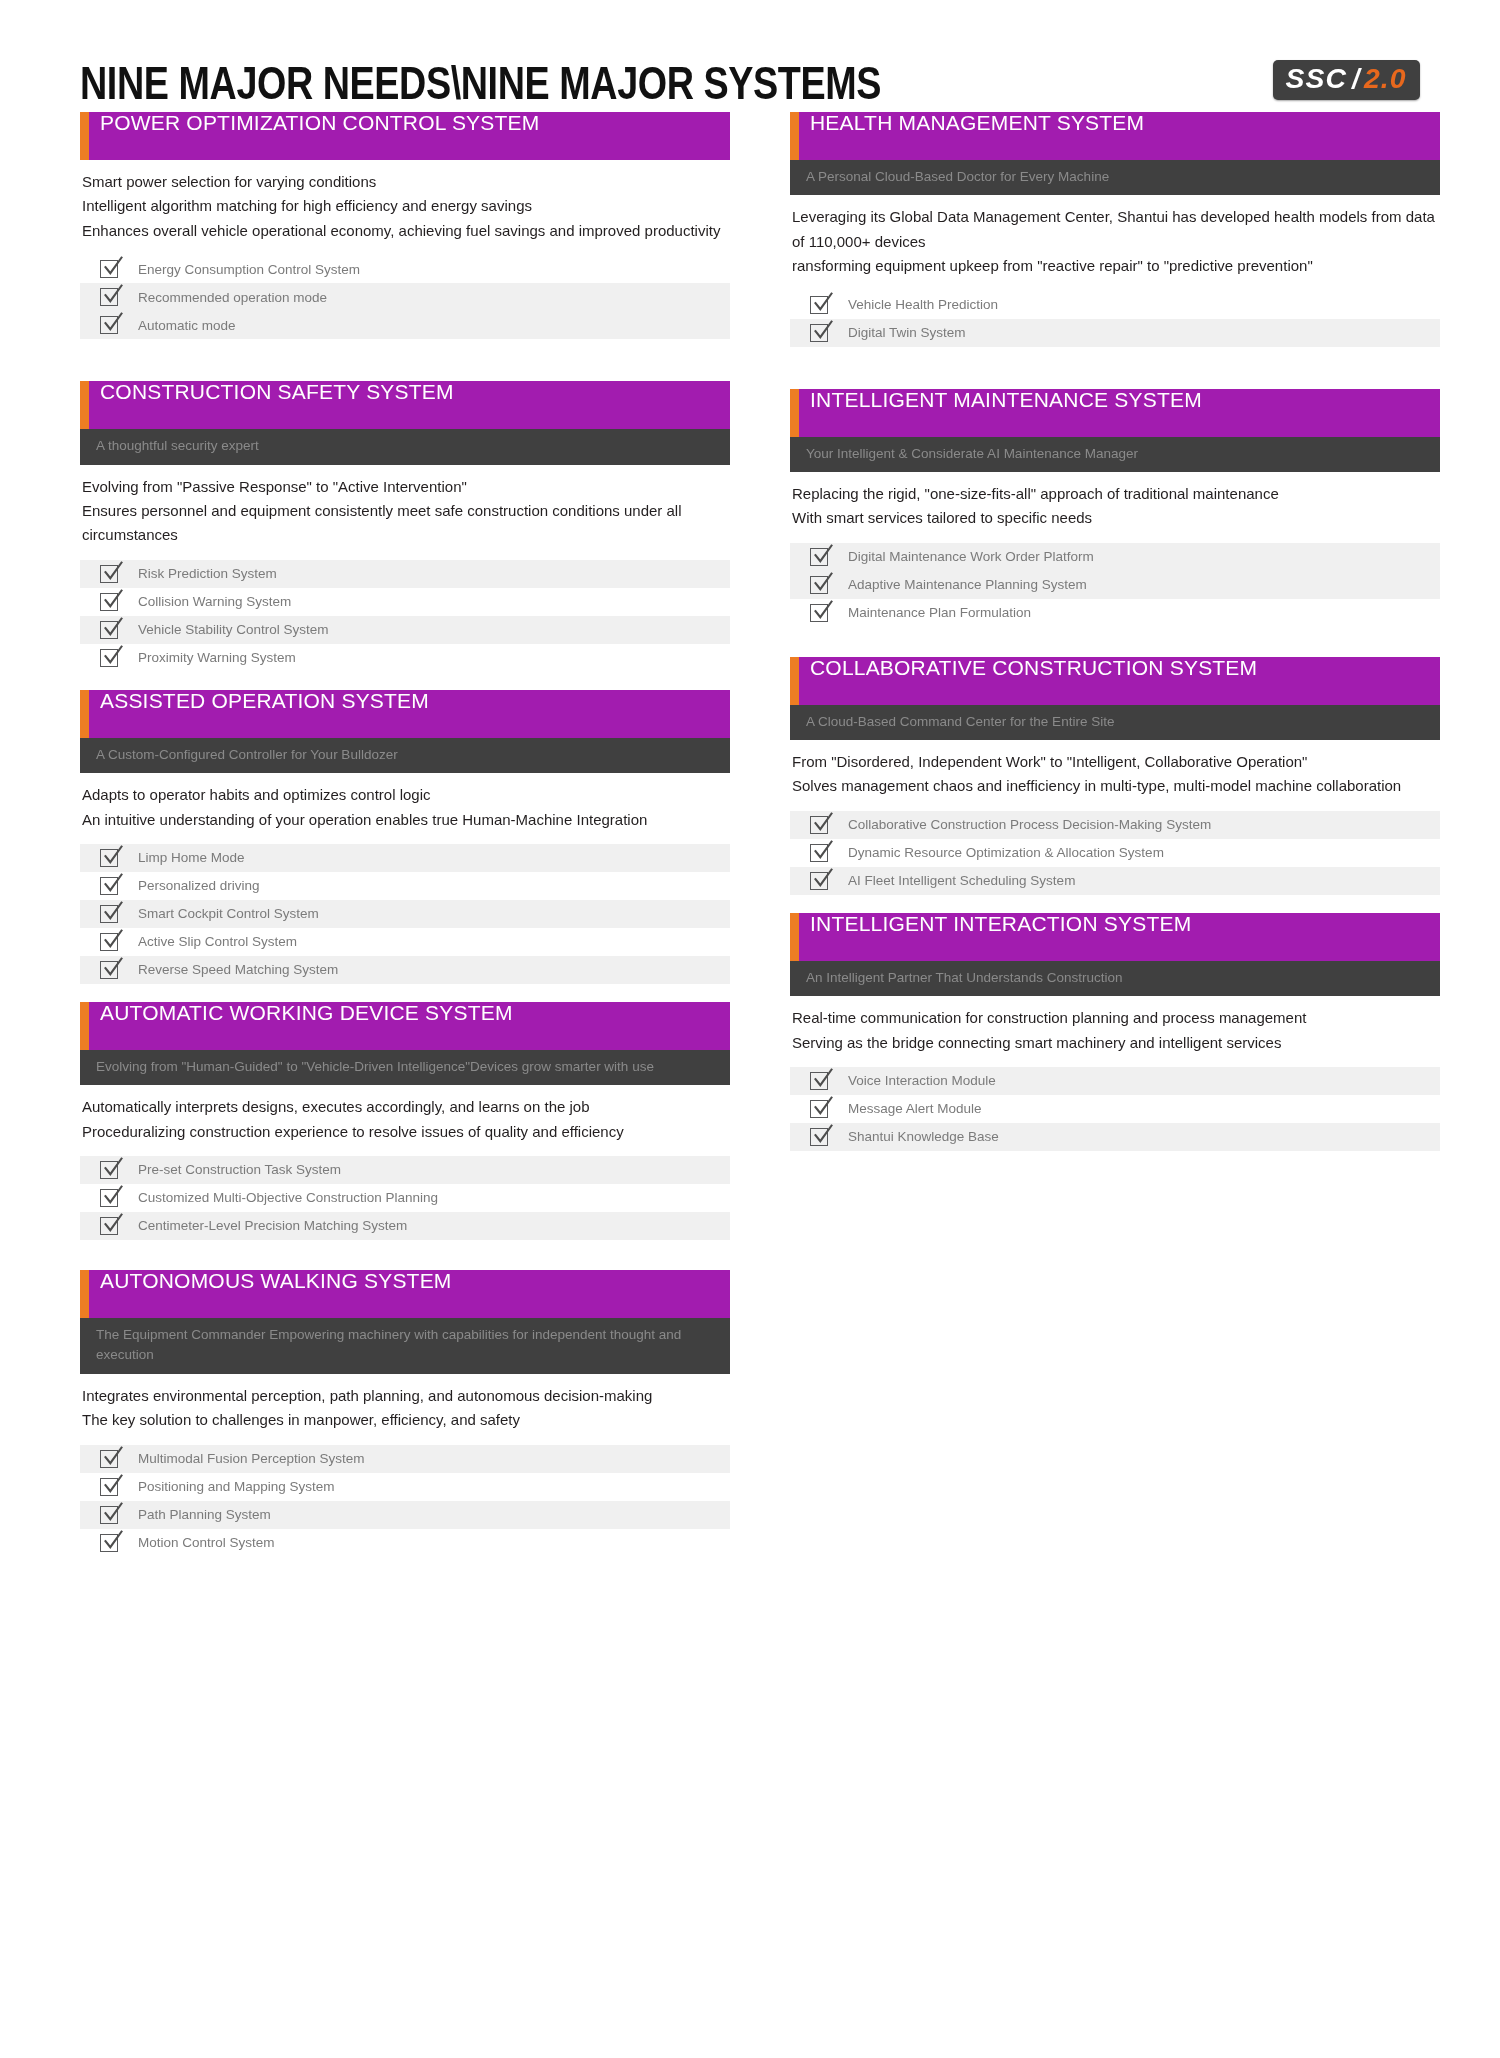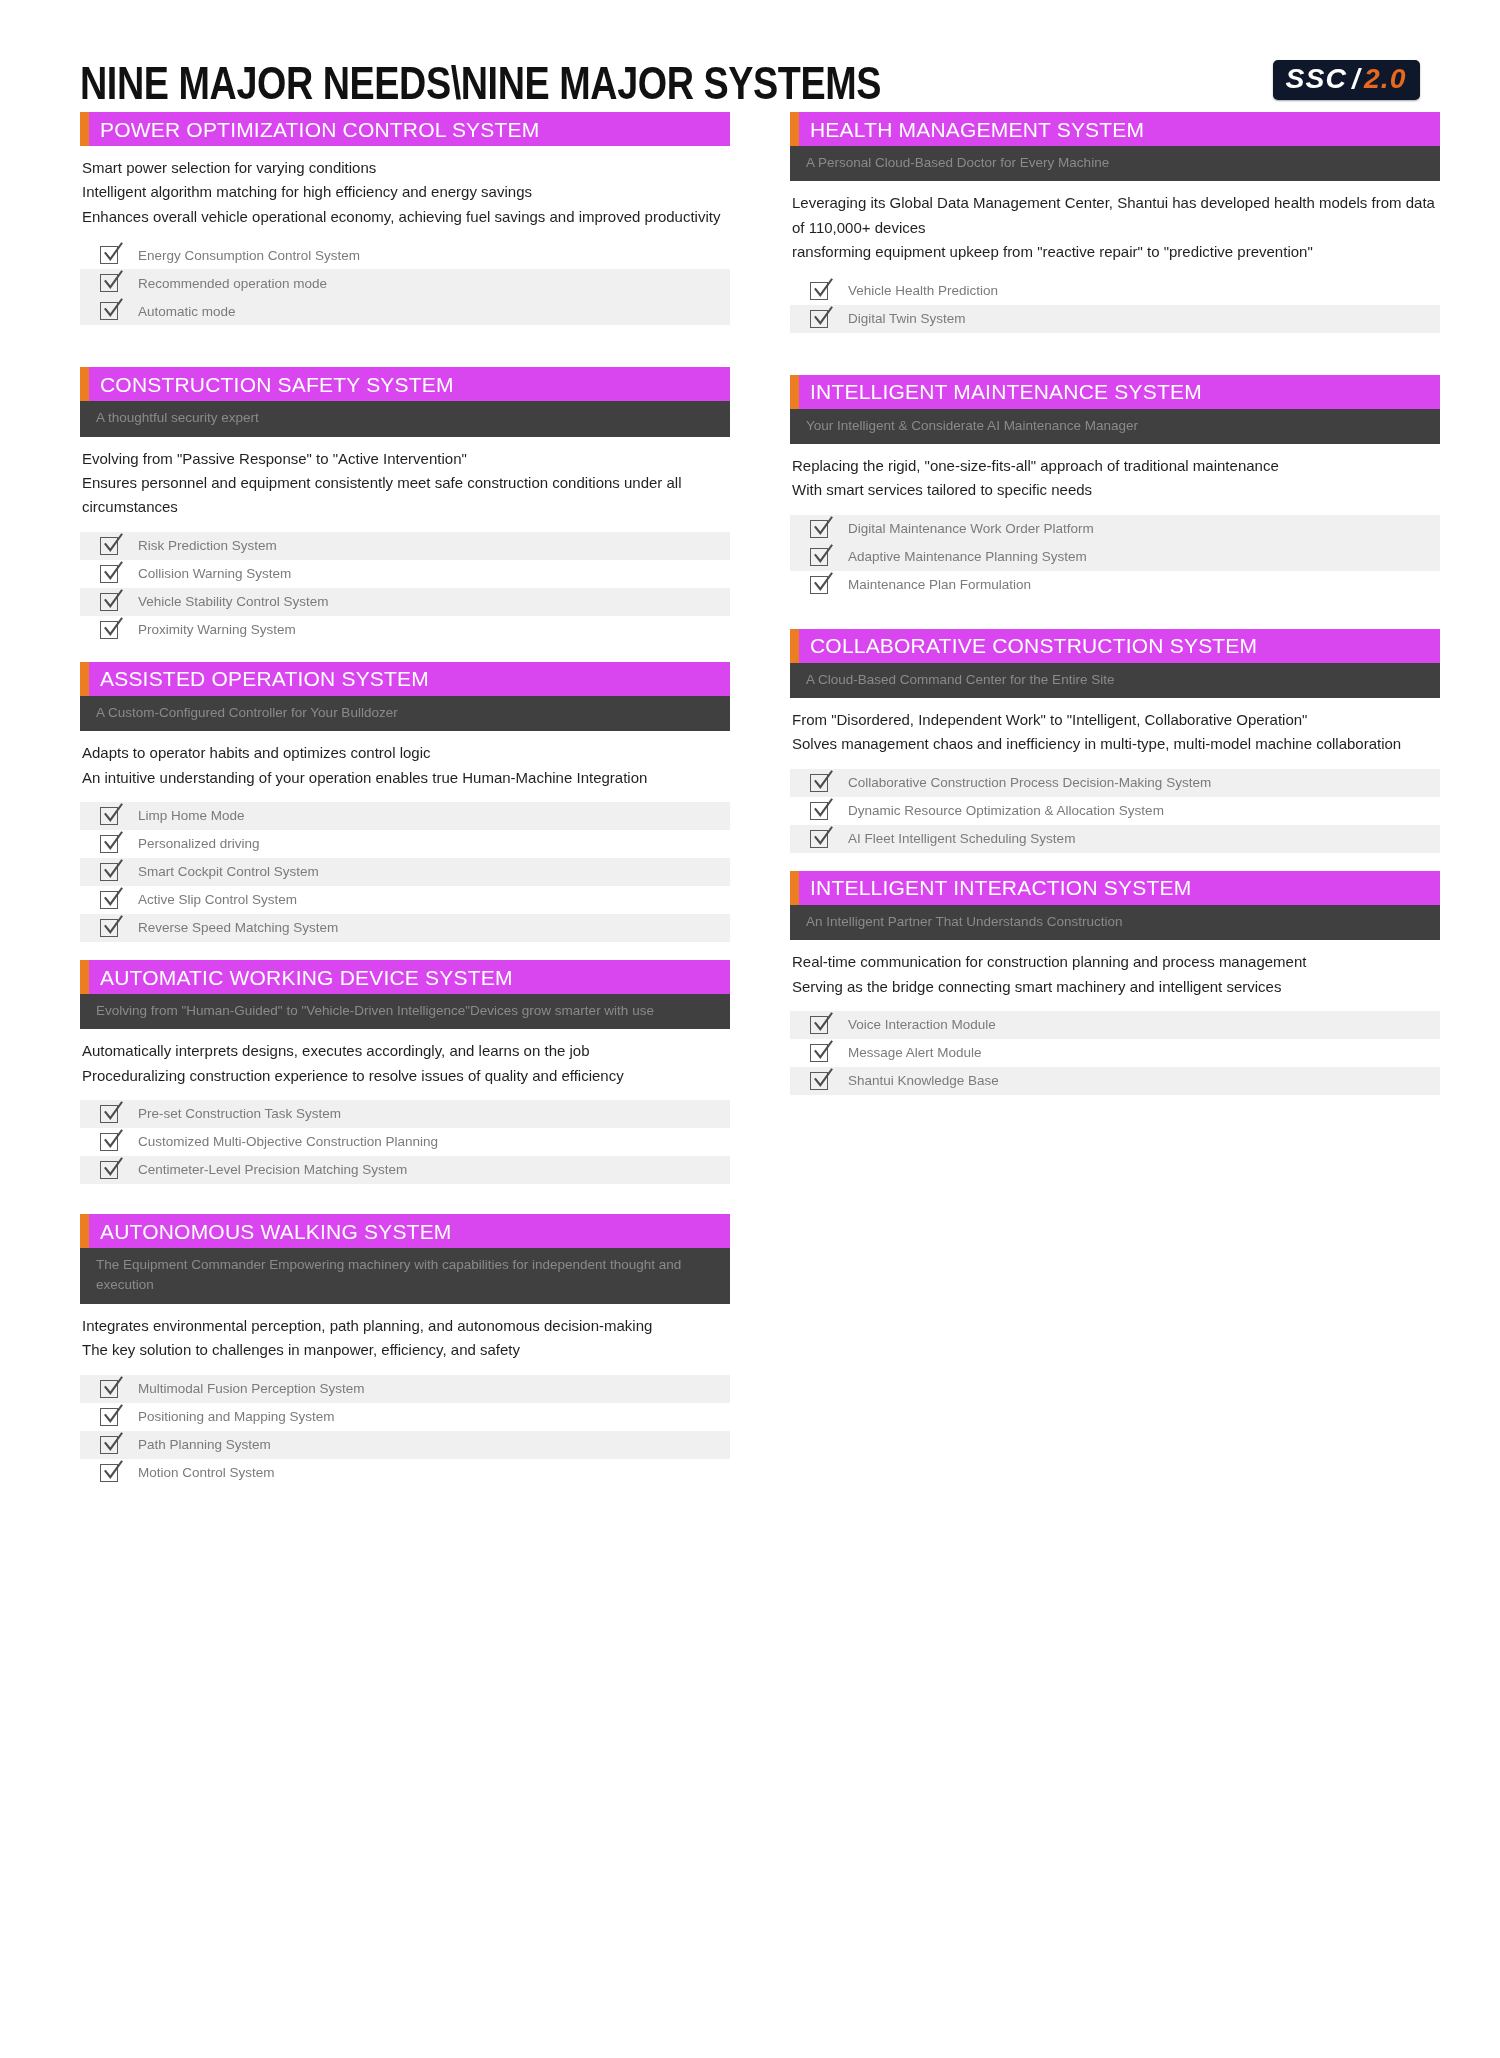--- a/index.html
+++ b/index.html
@@ -35,21 +35,21 @@
     letter-spacing:-0.5px;
     line-height:1;
     transform:scaleX(0.82);
     transform-origin:left bottom;
     white-space:nowrap;
     color:#111111;
     margin:0;
   }
   .logo{
     position:relative;
-    background:#0f172a;
+    background:#404040;
     border-radius:5px;
     padding:6px 14px 7px 14px;
     display:flex;
     align-items:center;
     gap:6px;
     box-shadow:0 1px 2px rgba(0,0,0,.35);
     margin-bottom:6px;
   }
   .logo-ssc{
     color:#ffffff;font-weight:700;font-size:27px;
@@ -71,24 +71,23 @@
     display:flex;
     gap:60px;
     align-items:flex-start;
   }
   .col{width:650px;flex:0 0 650px;}
 
   
   .section{margin-bottom:0;}
   .sec-head{
     position:relative;
-    background:#d946ef;
-    height:34px;
+    background:#a21caf;
+    height:48px;
     display:flex;
-    align-items:center;
   }
   .sec-head .bar{
     position:absolute;left:0;top:0;bottom:0;
     width:9px;background:#ed7d23;
   }
   .sec-title{
     color:#ffffff;
     font-size:21px;
     font-weight:400;
     letter-spacing:0.2px;

